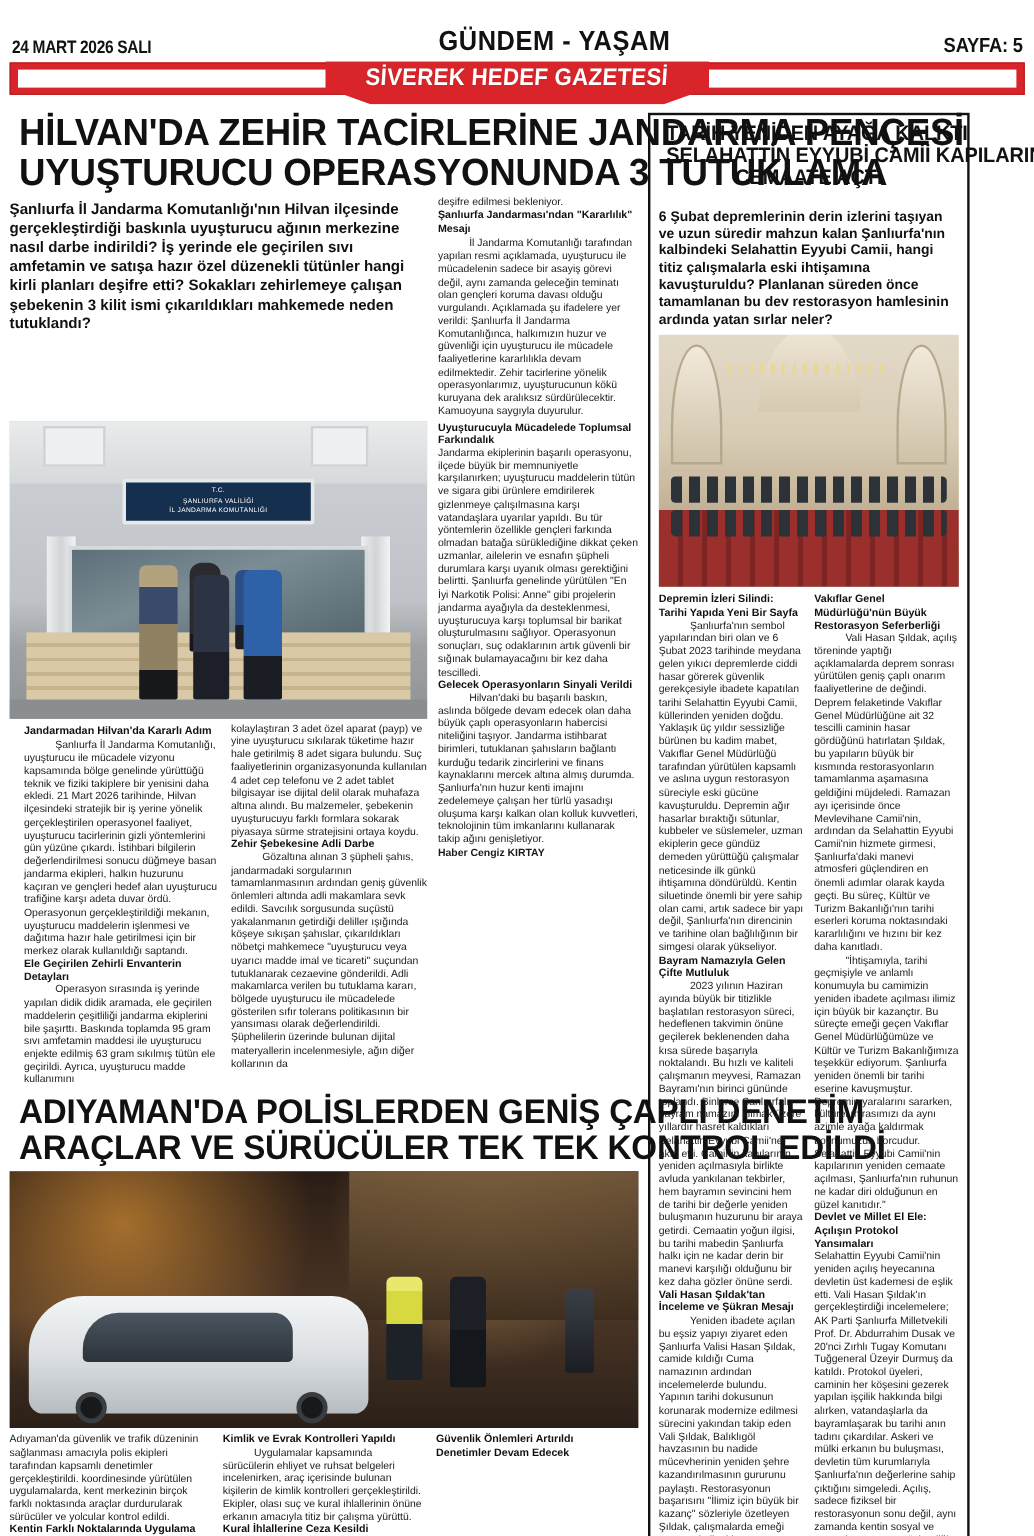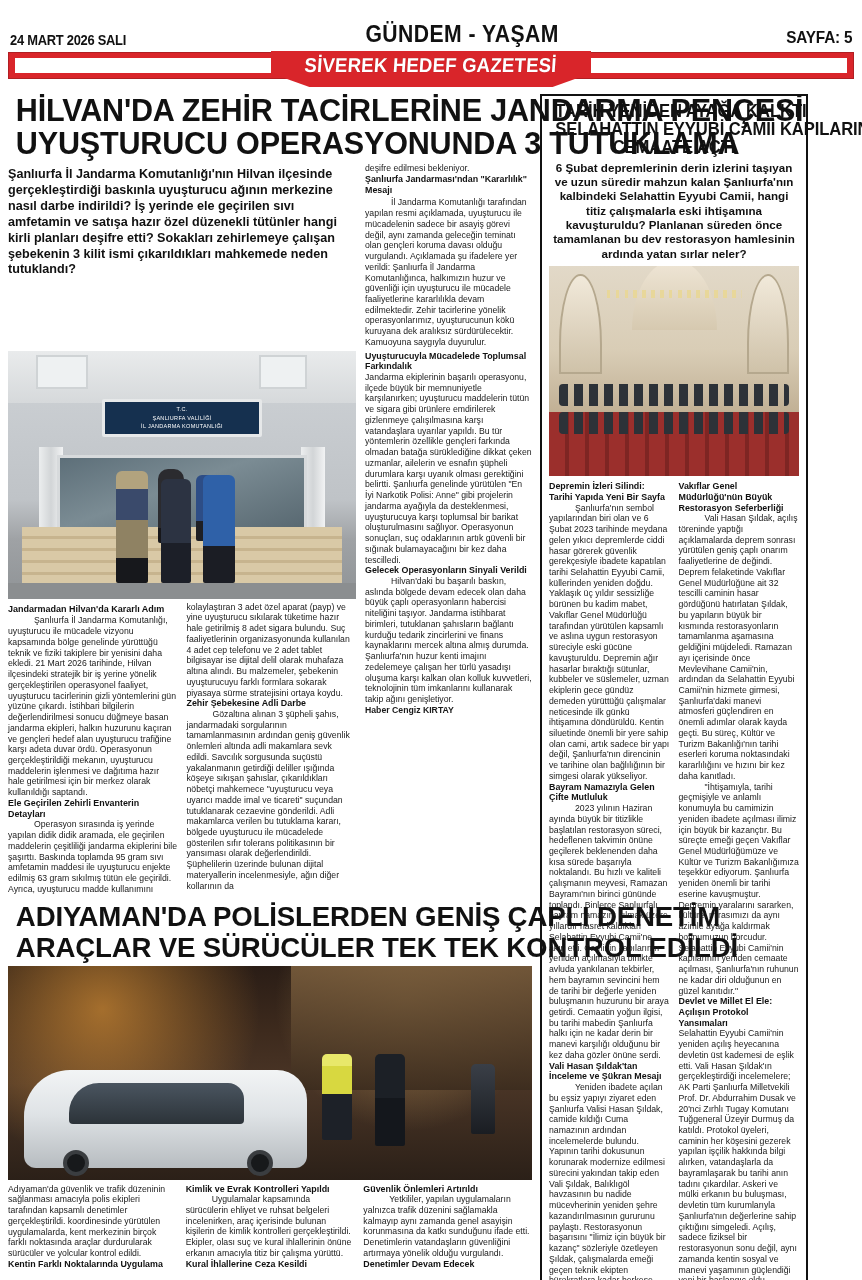--- a/index.html
+++ b/index.html
@@ -238,21 +238,21 @@
   }
   .rhead {
     text-align: center; font-weight: 800; line-height: 1.04;
     letter-spacing: -0.1px;
   }
   .rhead span { display: block; white-space: nowrap; transform: scaleX(0.95); }
   .rhead .r1 { font-size: 17.5px; }
   .rhead .r2 { font-size: 17.5px; }
   .rhead .r3 { font-size: 17.5px; }
   .rdeck {
-    font-weight: 700; font-size: 11.6px; line-height: 1.24; margin-top: 4px; text-align: center;
+    font-weight: 700; font-size: 11.6px; line-height: 1.24; margin-top: 17px;
   }
   .rcols { display: flex; gap: 9px; margin-top: 5px; }
 </style>
 </head>
 <body>
 
 <div class="page">
 
   <div class="masthead">
     <div class="masthead-date">24 MART 2026 SALI</div>
@@ -306,21 +306,21 @@
               <div class="pj-glass"></div>
               <div class="pj-steps"></div>
               <div class="pj-ground"></div>
               <div class="fig" style="left:32%;bottom:60px;width:26px;height:62px;background:linear-gradient(180deg,#cdbb96 0 34%,#3e4a6a 34% 72%,#1b1d22 72%);"></div>
               <div class="fig" style="left:43%;bottom:56px;width:26px;height:74px;background:linear-gradient(180deg,#2b2b2f 0 80%,#17171a 80%);border-radius:10px 10px 2px 2px;"></div>
               <div class="fig" style="left:54%;bottom:58px;width:26px;height:66px;background:linear-gradient(180deg,#2d4d86 0 70%,#1e1f24 70%);"></div>
               <div class="fig" style="left:31%;width:32px;height:112px;background:linear-gradient(180deg,#b2a37e 0 16%,#3a4a6b 16% 44%,#8f8263 44% 78%,#17181c 78%);"></div>
               <div class="fig" style="left:44%;width:30px;height:104px;background:linear-gradient(180deg,#2c3342 0 62%,#1c1f28 62%);"></div>
               <div class="fig" style="left:56%;width:32px;height:108px;background:linear-gradient(180deg,#2f61a8 0 66%,#1b1d24 66%);"></div>
             </div>
-            <div class="cols" style="margin-top:3px;">
+            <div class="cols" style="margin-top:3px;margin-left:12px;">
               <div class="col">
                 <div class="capbold">Jandarmadan Hilvan'da Kararlı Adım</div>
                 <div class="body-text" style="margin-top:1px;">
                   <p class="indent">Şanlıurfa İl Jandarma Komutanlığı, uyuşturucu ile mücadele vizyonu kapsamında bölge genelinde yürüttüğü teknik ve fiziki takiplere bir yenisini daha ekledi. 21 Mart 2026 tarihinde, Hilvan ilçesindeki stratejik bir iş yerine yönelik gerçekleştirilen operasyonel faaliyet, uyuşturucu tacirlerinin gizli yöntemlerini gün yüzüne çıkardı. İstihbari bilgilerin değerlendirilmesi sonucu düğmeye basan jandarma ekipleri, halkın huzurunu kaçıran ve gençleri hedef alan uyuşturucu trafiğine karşı adeta duvar ördü. Operasyonun gerçekleştirildiği mekanın, uyuşturucu maddelerin işlenmesi ve dağıtıma hazır hale getirilmesi için bir merkez olarak kullanıldığı saptandı.</p>
                 </div>
                 <div class="sub">Ele Geçirilen Zehirli Envanterin Detayları</div>
                 <div class="body-text">
                   <p class="indent">Operasyon sırasında iş yerinde yapılan didik didik aramada, ele geçirilen maddelerin çeşitliliği jandarma ekiplerini bile şaşırttı. Baskında toplamda 95 gram sıvı amfetamin maddesi ile uyuşturucu enjekte edilmiş 63 gram sıkılmış tütün ele geçirildi. Ayrıca, uyuşturucu madde kullanımını</p>
                 </div>
               </div>
@@ -379,23 +379,20 @@
           <div class="col">
             <div class="sub">Kimlik ve Evrak Kontrolleri Yapıldı</div>
             <div class="body-text">
               <p class="indent">Uygulamalar kapsamında sürücülerin ehliyet ve ruhsat belgeleri incelenirken, araç içerisinde bulunan kişilerin de kimlik kontrolleri gerçekleştirildi. Ekipler, olası suç ve kural ihlallerinin önüne erkanın amacıyla titiz bir çalışma yürüttü.</p>
             </div>
             <div class="sub">Kural İhlallerine Ceza Kesildi</div>
 
           </div>
           <div class="col">
             <div class="sub">Güvenlik Önlemleri Artırıldı</div>
-            <div class="body-text">
-              <p class="indent">Yetkililer, yapılan uygulamaların yalnızca trafik düzenini sağlamakla kalmayıp aynı zamanda genel asayişin korunmasına da katkı sunduğunu ifade etti. Denetimlerin vatandaşların güvenliğini artırmaya yönelik olduğu vurgulandı.</p>
-            </div>
             <div class="sub">Denetimler Devam Edecek</div>
 
           </div>
         </div>
       </div>
     </div>
 
     <div class="zone-right">
       <div class="rbox">
         <div class="rhead">

